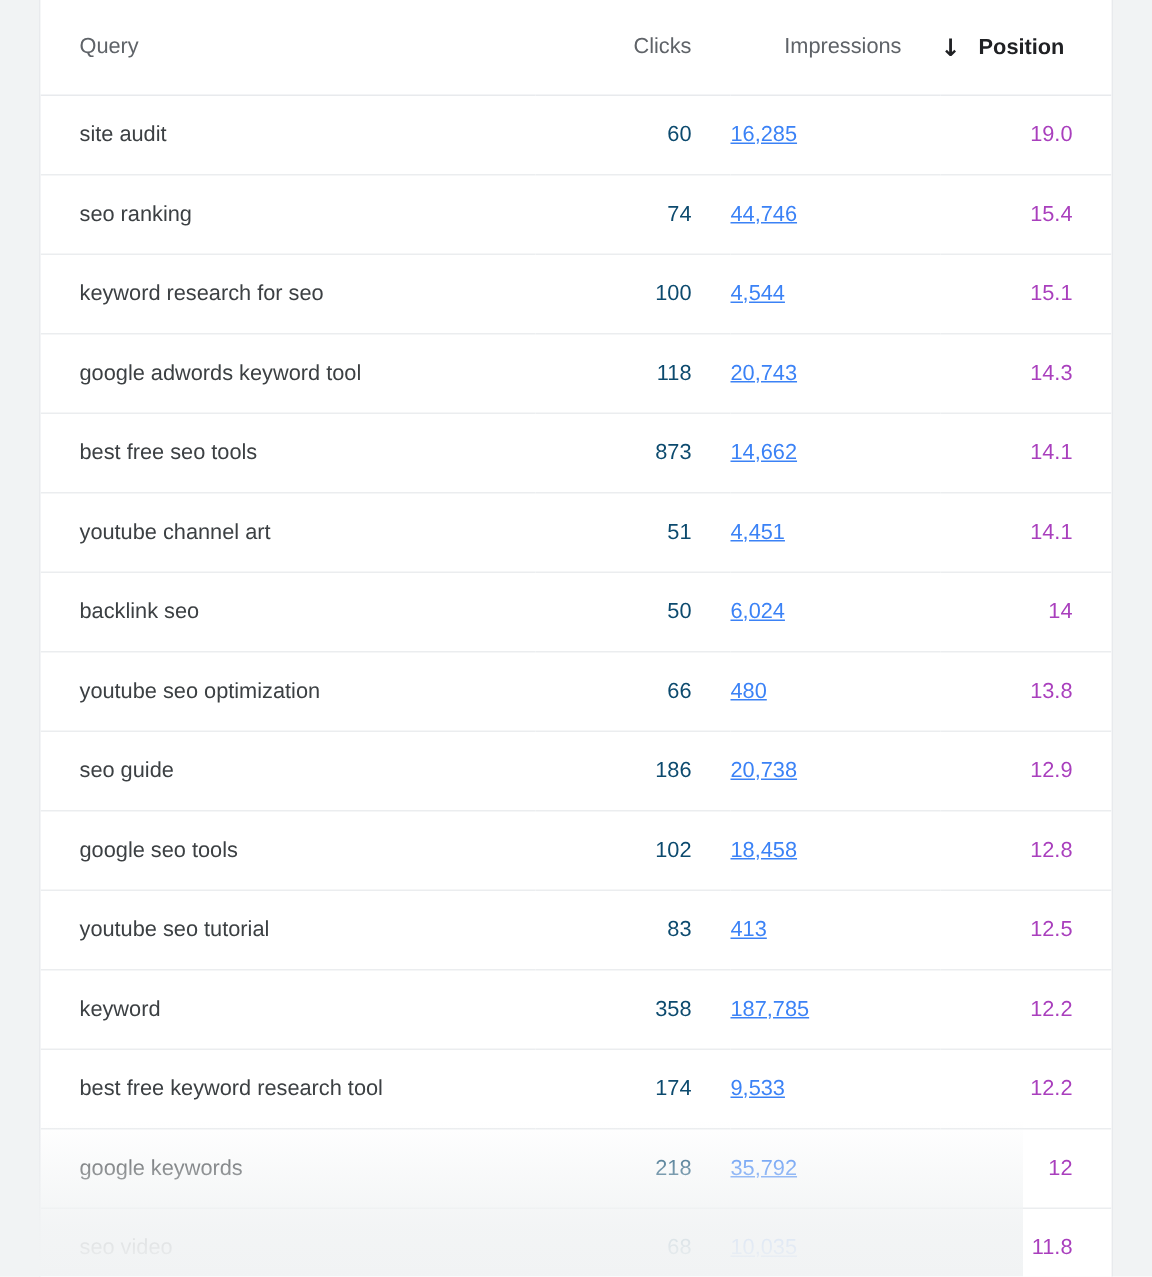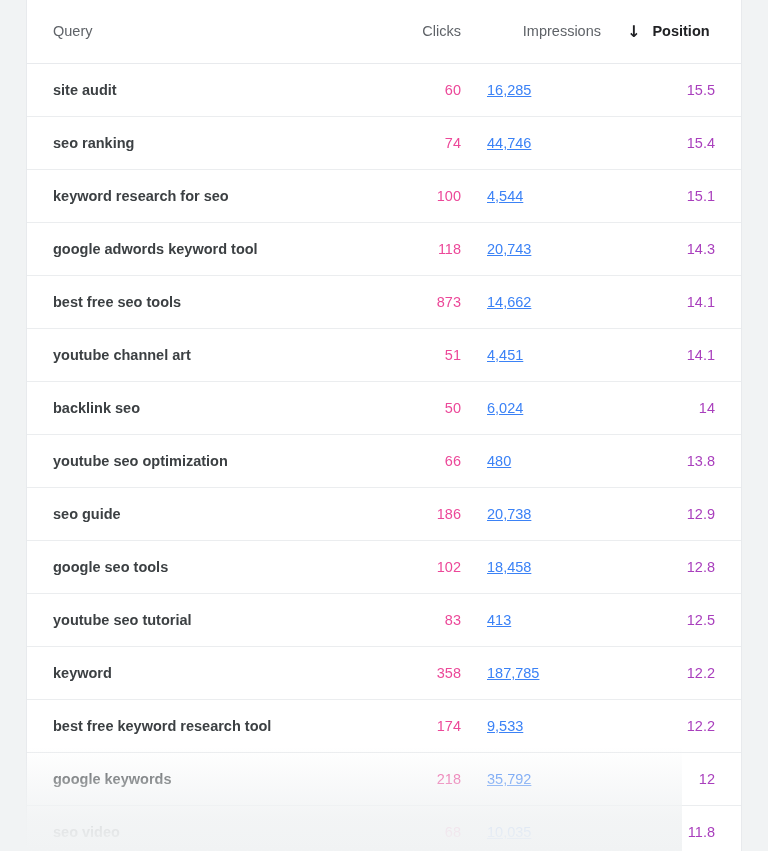--- a/index.html
+++ b/index.html
@@ -98,26 +98,25 @@
     background: #ffffff;
   }
 
   td.cell-query {
     text-align: left;
     padding-left: 26px;
     color: #3c4043;
     white-space: nowrap;
     overflow: hidden;
     text-overflow: ellipsis;
-    font-weight: bold;
   }
   td.cell-clicks {
     text-align: right;
     padding-right: 26px;
-    color: #ec4899;
+    color: #0c4a6e;
   }
   td.cell-impr {
     text-align: left;
     padding-right: 26px;
     color: #3b82f6;
     text-decoration: underline;
   }
   td.cell-position {
     text-align: right;
     padding-right: 26px;
@@ -167,21 +166,21 @@
           <th class="th-position">
             <span class="sort-arrow">↓</span><span>Position</span>
           </th>
         </tr>
       </thead>
       <tbody id="table-body">
           <tr class="data-row">
             <td class="cell-query">site audit</td>
             <td class="cell-clicks">60</td>
             <td class="cell-impr">16,285</td>
-            <td class="cell-position">15.5</td>
+            <td class="cell-position">19.0</td>
           </tr>
           <tr class="data-row">
             <td class="cell-query">seo ranking</td>
             <td class="cell-clicks">74</td>
             <td class="cell-impr">44,746</td>
             <td class="cell-position">15.4</td>
           </tr>
           <tr class="data-row">
             <td class="cell-query">keyword research for seo</td>
             <td class="cell-clicks">100</td>

